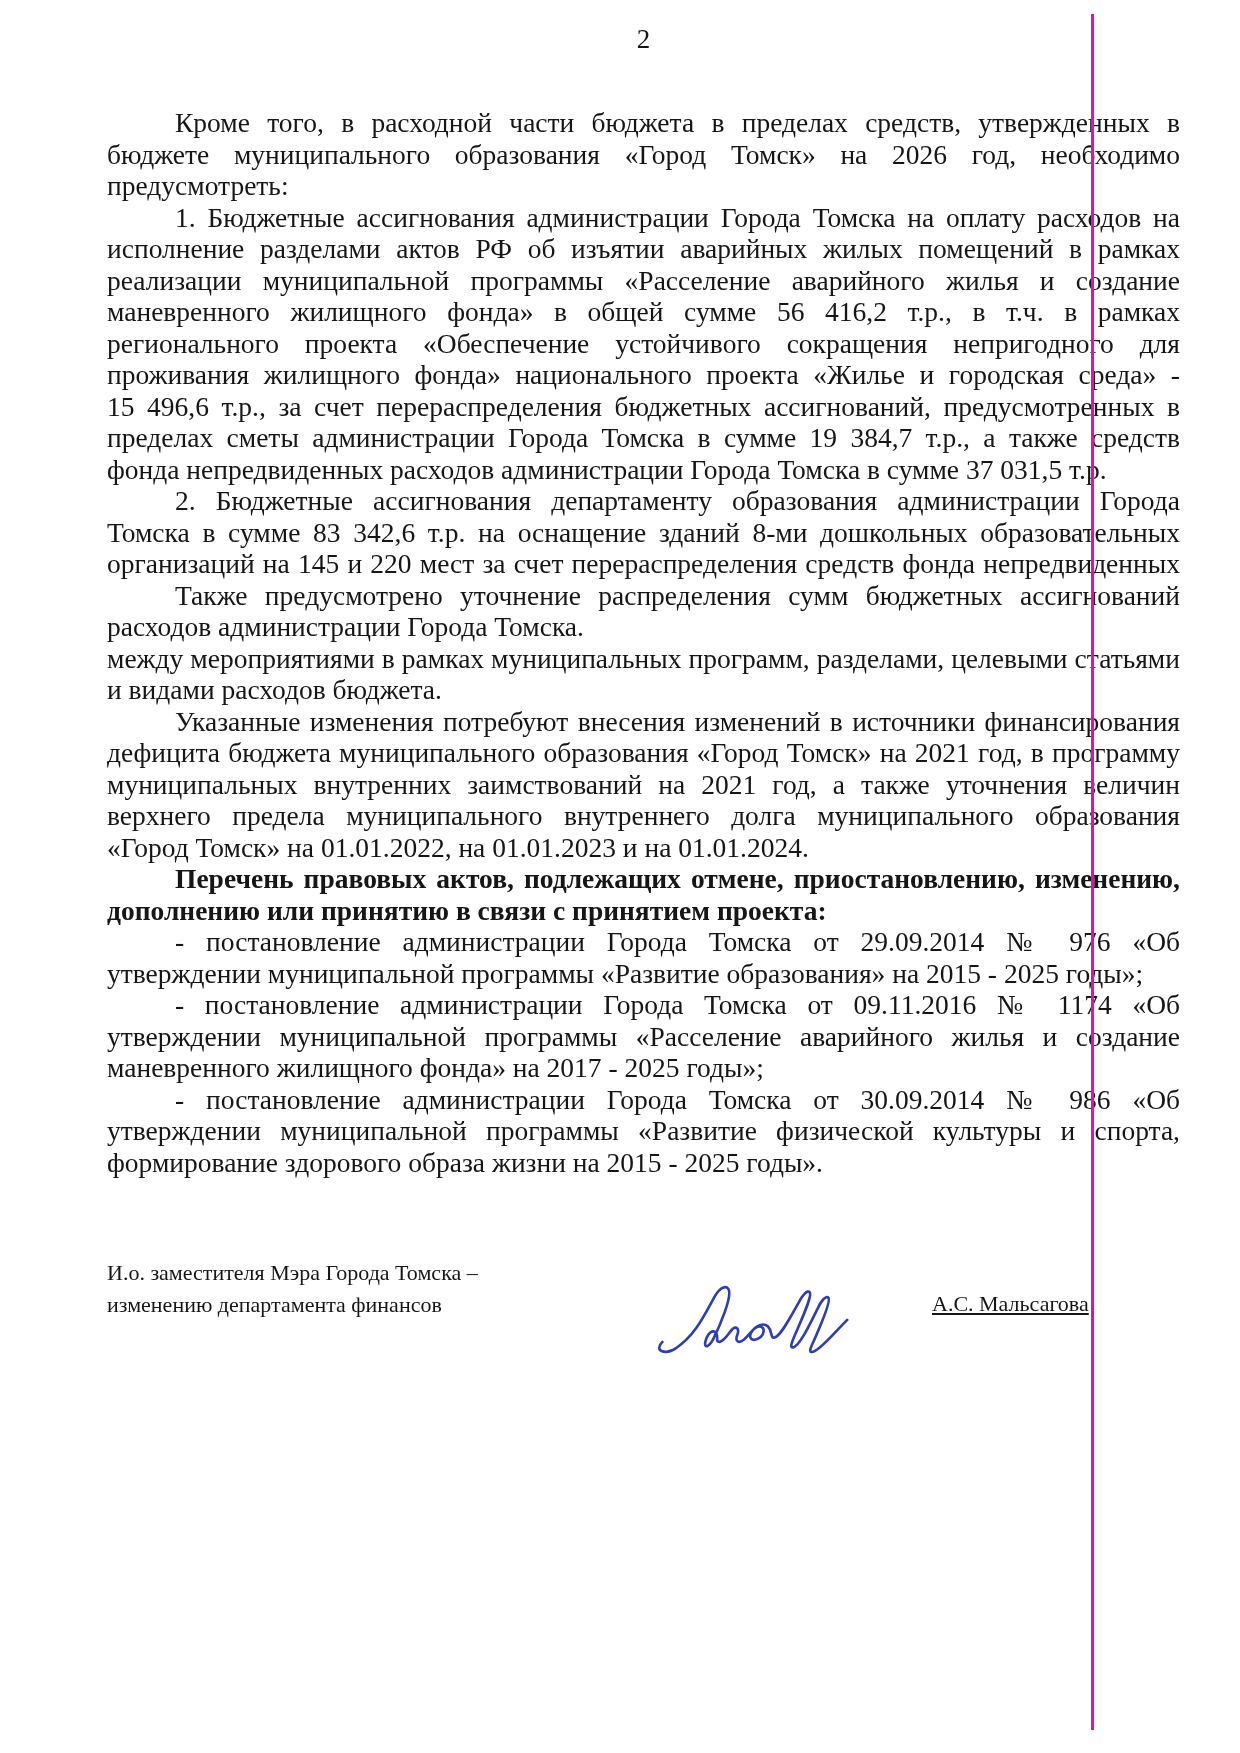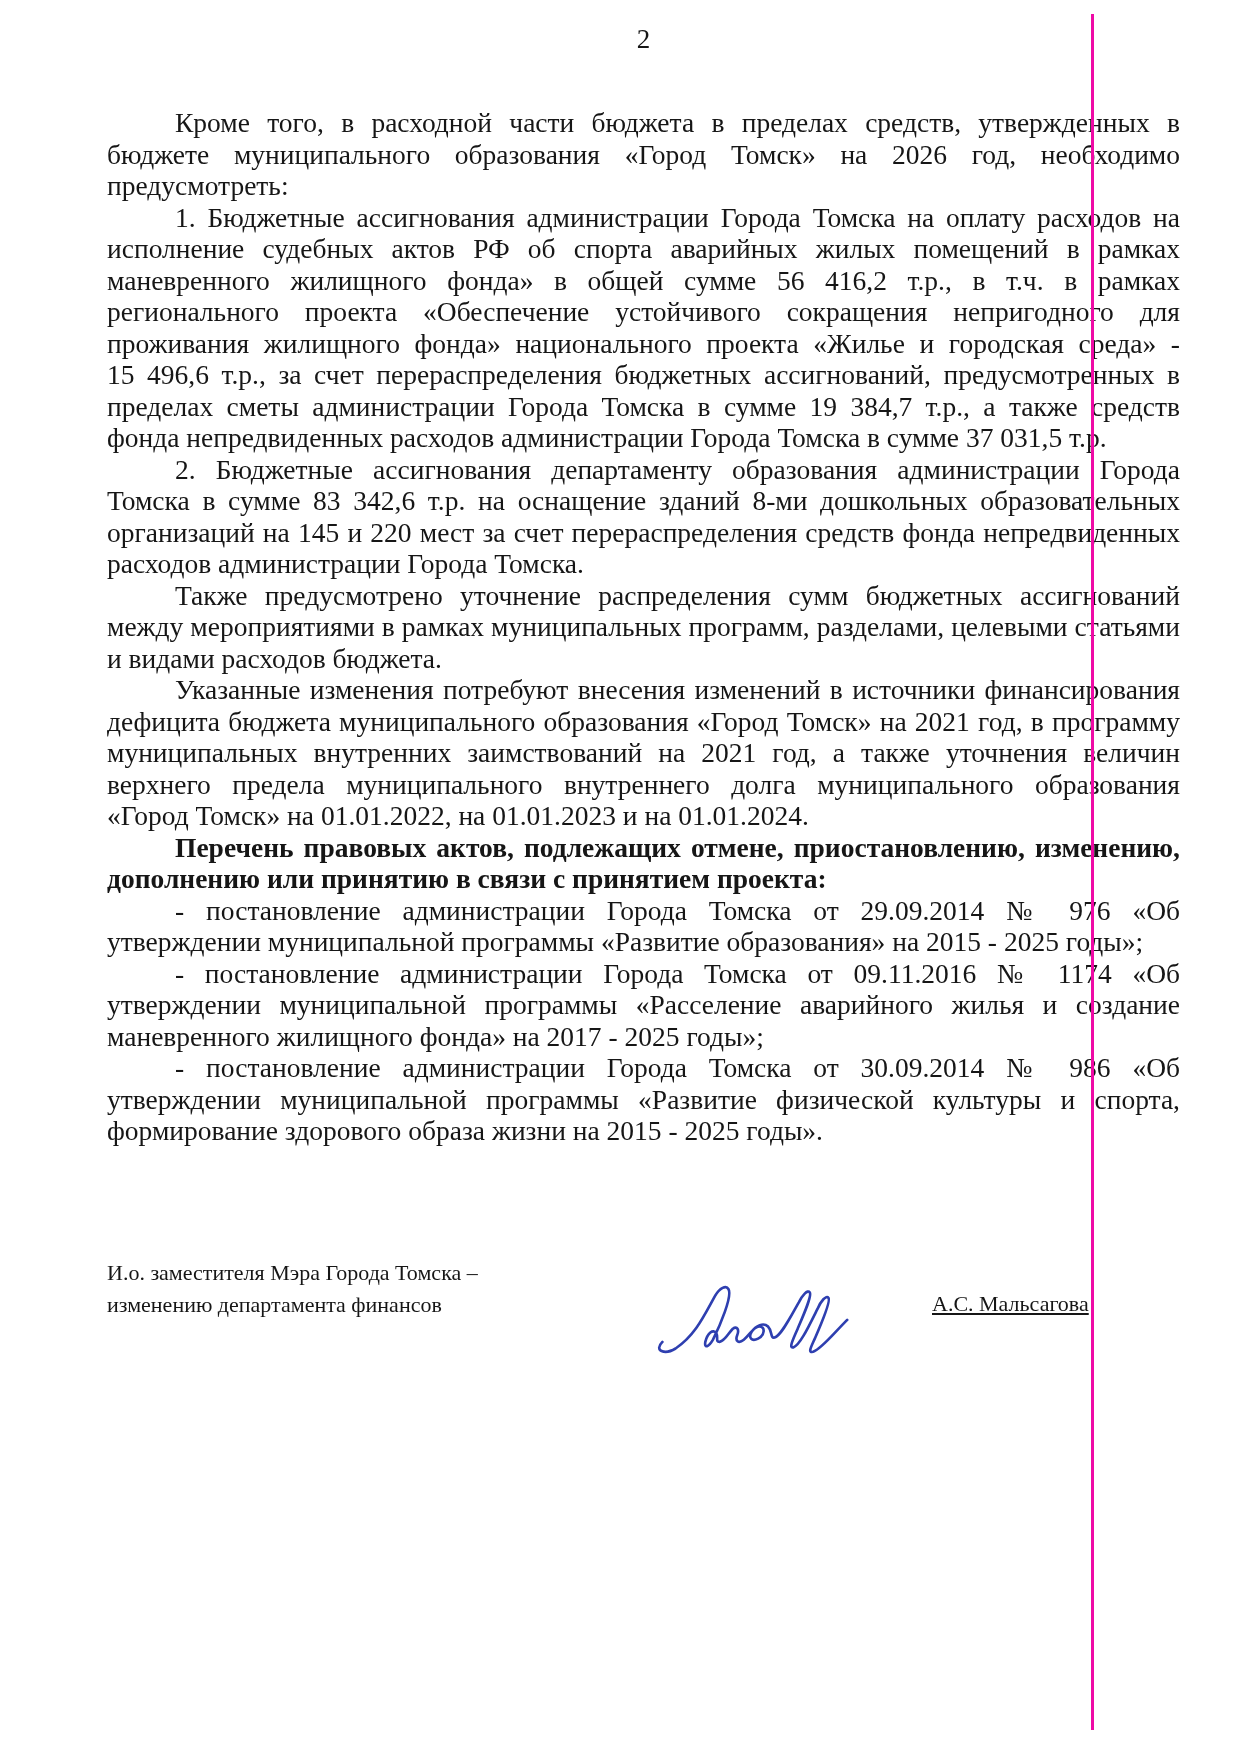--- a/index.html
+++ b/index.html
@@ -79,32 +79,33 @@
 
 <div class="page">
 
   <div class="page-number">2</div>
 
   <div class="doc-body">
       <div class="line first">Кроме того, в расходной части бюджета в пределах средств, утвержденных в</div>
       <div class="line">бюджете муниципального образования «Город Томск» на 2026 год, необходимо</div>
       <div class="line last">предусмотреть:</div>
       <div class="line first">1. Бюджетные ассигнования администрации Города Томска на оплату расходов на</div>
-      <div class="line">исполнение судебных актов РФ об спорта аварийных жилых помещений в рамках</div>
+      <div class="line">исполнение разделами актов РФ об изъятии аварийных жилых помещений в рамках</div>
+      <div class="line">реализации муниципальной программы «Расселение аварийного жилья и создание</div>
       <div class="line">маневренного жилищного фонда» в общей сумме 56 416,2 т.р., в т.ч. в рамках</div>
       <div class="line">регионального проекта «Обеспечение устойчивого сокращения непригодного для</div>
       <div class="line">проживания жилищного фонда» национального проекта «Жилье и городская среда» -</div>
       <div class="line">15 496,6 т.р., за счет перераспределения бюджетных ассигнований, предусмотренных в</div>
       <div class="line">пределах сметы администрации Города Томска в сумме 19 384,7 т.р., а также средств</div>
       <div class="line last">фонда непредвиденных расходов администрации Города Томска в сумме 37 031,5 т.р.</div>
       <div class="line first">2. Бюджетные ассигнования департаменту образования администрации Города</div>
       <div class="line">Томска в сумме 83 342,6 т.р. на оснащение зданий 8-ми дошкольных образовательных</div>
       <div class="line">организаций на 145 и 220 мест за счет перераспределения средств фонда непредвиденных</div>
+      <div class="line first">Также предусмотрено уточнение распределения сумм бюджетных ассигнований</div>
       <div class="line last">расходов администрации Города Томска.</div>
-      <div class="line first">Также предусмотрено уточнение распределения сумм бюджетных ассигнований</div>
       <div class="line">между мероприятиями в рамках муниципальных программ, разделами, целевыми статьями</div>
       <div class="line last">и видами расходов бюджета.</div>
       <div class="line first">Указанные изменения потребуют внесения изменений в источники финансирования</div>
       <div class="line">дефицита бюджета муниципального образования «Город Томск» на 2021 год, в программу</div>
       <div class="line">муниципальных внутренних заимствований на 2021 год, а также уточнения величин</div>
       <div class="line">верхнего предела муниципального внутреннего долга муниципального образования</div>
       <div class="line last">«Город Томск» на 01.01.2022, на 01.01.2023 и на 01.01.2024.</div>
       <div class="line first bold">Перечень правовых актов, подлежащих отмене, приостановлению, изменению,</div>
       <div class="line last bold">дополнению или принятию в связи с принятием проекта:</div>
       <div class="line first">- постановление администрации Города Томска от 29.09.2014 № 976 «Об</div>

